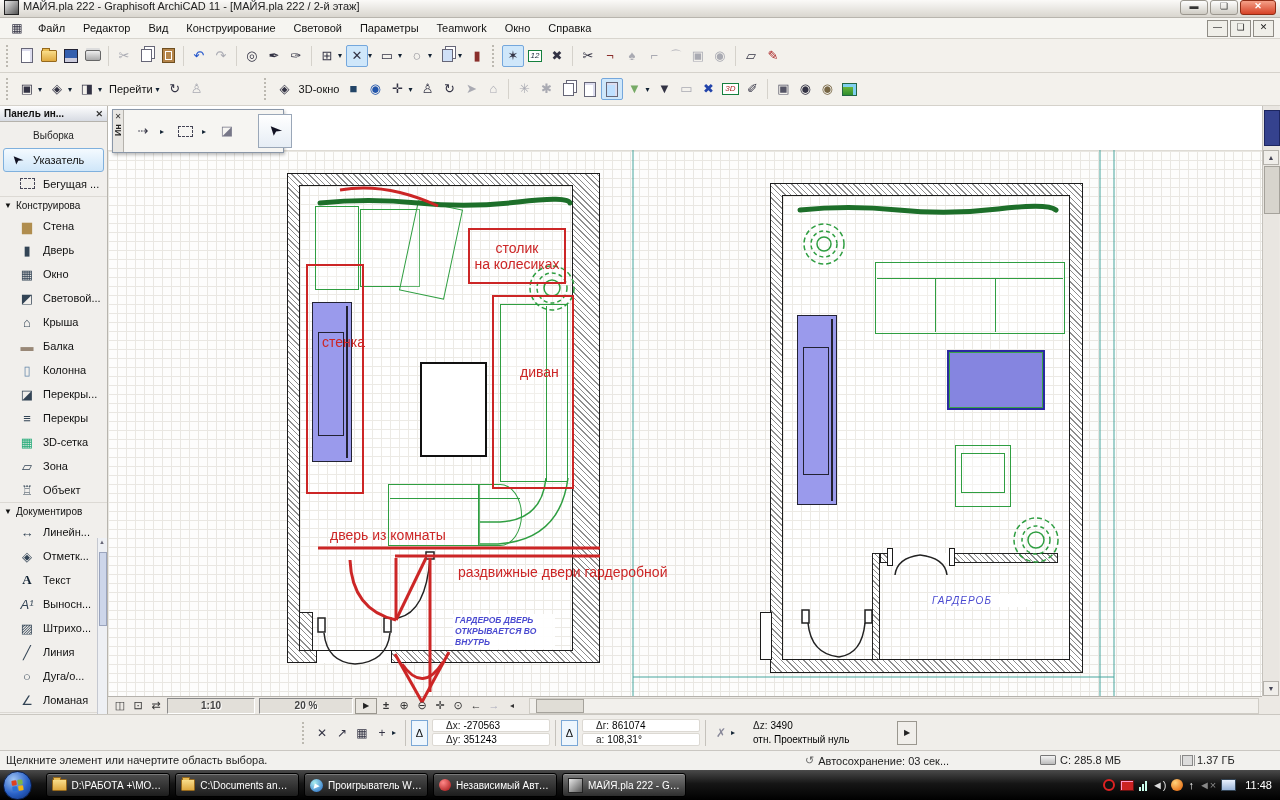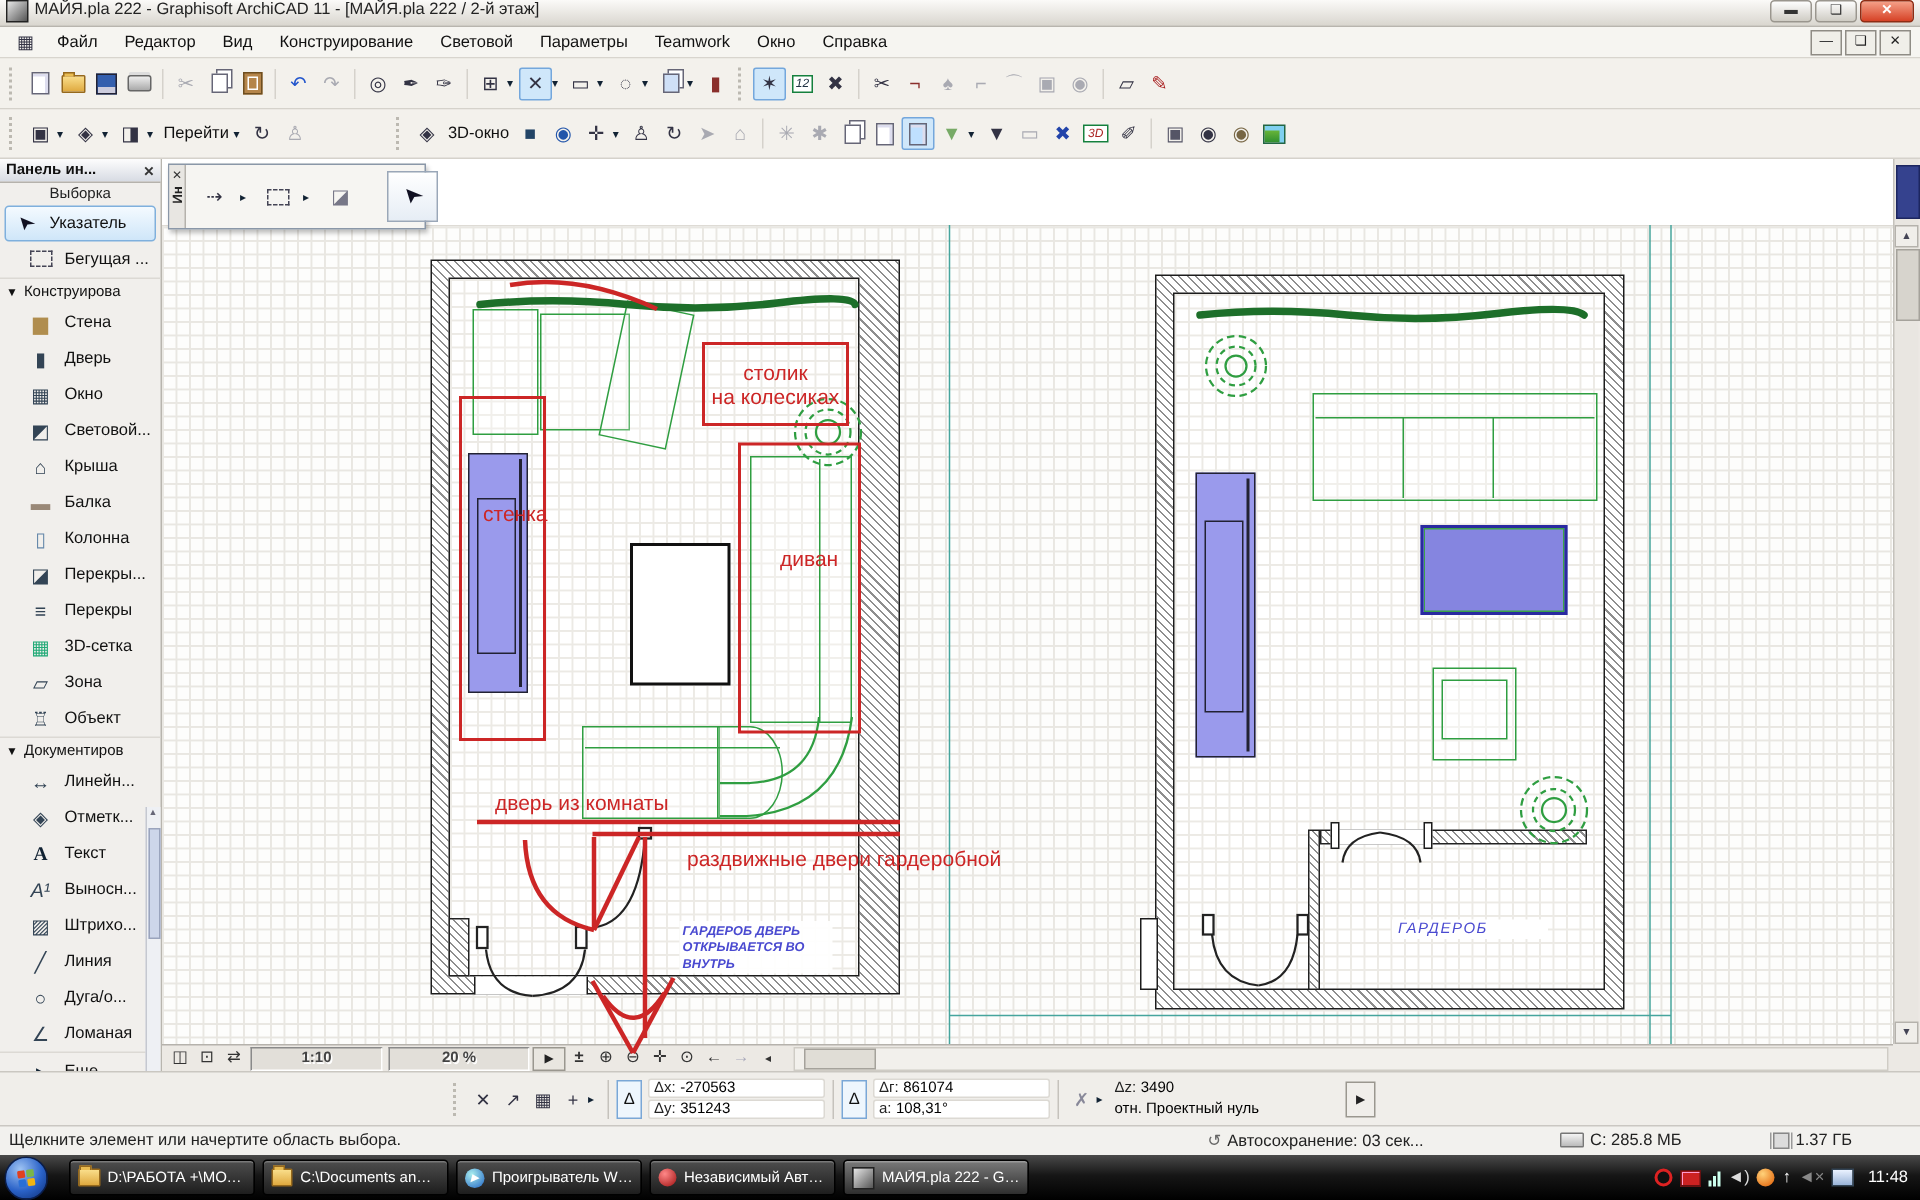--- a/index.html
+++ b/index.html
@@ -33,21 +33,21 @@
   .prn{display:inline-block;width:14px;height:9px;background:linear-gradient(#eee,#aaa);border:1px solid #666;border-radius:2px;box-shadow:0 -3px 0 -1px #ddd;}
   .cpy{display:inline-block;width:9px;height:11px;background:#fff;border:1px solid #667;box-shadow:3px -3px 0 -1px #fff,3px -3px 0 0 #667;}
   .pst{display:inline-block;width:11px;height:13px;background:#b5854a;border:1px solid #6e4e1f;box-shadow:inset 0 0 0 2px #b5854a,inset 0 0 0 3px #fff;}
   .rul{display:inline-block;font-size:8px;border:1px solid #15803d;padding:0 2px;background:#fff;color:#234;line-height:10px;}
   .ter{display:inline-block;width:13px;height:11px;background:linear-gradient(#7ec33e,#2f8f2f);border:1px solid #264;box-shadow:inset -3px 3px 0 #7fd0f0;}
   .cbox{display:flex;align-items:center;justify-content:center;width:22px;height:22px;box-sizing:border-box;flex:0 0 auto;}
   
   .toolpanel{left:0;top:106px;width:108px;height:646px;background:#f1efec;border-right:1px solid #b8b5ae;box-sizing:border-box;}
   .tp-head{height:15px;background:linear-gradient(#fdfdfd,#d7dbe3);border-bottom:1px solid #b5b2ac;display:flex;align-items:center;padding:0 4px;font-size:10px;font-weight:bold;color:#111;}
   .tp-head .x{margin-left:auto;font-size:9px;color:#333;}
-  .tp-sec{height:15px;font-size:10px;color:#222;display:flex;align-items:center;justify-content:center;}
+  .tp-sec{height:26px;font-size:10px;color:#222;display:flex;align-items:center;justify-content:center;}
   .tp-sec2{height:17px;font-size:10px;color:#111;display:flex;align-items:center;padding-left:4px;gap:4px;border-top:1px solid #dcd9d4;}
   .tp-item{height:24px;display:flex;align-items:center;padding-left:18px;gap:7px;font-size:11px;color:#111;white-space:nowrap;overflow:hidden;}
   .tp-item .ico{width:18px;text-align:center;font-size:13px;color:#345;flex:0 0 auto;}
   .tp-item.sel{border:1px solid #7fb0dd;border-radius:3px;background:linear-gradient(#f4faff,#cfe6f9);margin:0 3px;padding-left:4px;height:24px;box-sizing:border-box;}
   .mq{display:inline-block;width:13px;height:9px;border:1px dashed #445;}
   .ptr{display:inline-block;transform:rotate(-135deg);color:#112;}
   .tp-scroll{position:absolute;right:0;top:432px;width:9px;height:210px;background:#eef0f4;border-left:1px solid #c5c8d0;}
   .tp-scroll .th{position:absolute;left:1px;top:14px;width:6px;height:72px;background:#cdd6ea;border:1px solid #9aa4bd;}
   .tp-scroll .ar{position:absolute;left:0;width:8px;font-size:6px;text-align:center;color:#667;}
   
@@ -61,21 +61,21 @@
   .pal-ptr-btn{width:32px;height:32px;border:1px solid #9aa7b8;background:linear-gradient(#fff,#e6edf5);display:flex;align-items:center;justify-content:center;margin-left:14px;}
   .hatch{background-color:#fff;background-image:repeating-linear-gradient(45deg,#fff 0 3px,#8e8e8e 3px 4px);}
   .plan{border:1px solid #1c1c1c;box-sizing:border-box;z-index:3;}
   .floor{background-color:#fff;background-image:linear-gradient(#eceae5 1px,transparent 1px),linear-gradient(90deg,#eceae5 1px,transparent 1px);background-size:9px 9px;border:1px solid #1c1c1c;box-sizing:border-box;z-index:4;}
   .grn{border:1px solid #2f9e41;box-sizing:border-box;z-index:5;background:rgba(255,255,255,.25);}
   .blu{background:#9a9aec;border:1px solid #223;box-sizing:border-box;z-index:5;}
   .blk-in{border:1px solid #223;box-sizing:border-box;z-index:6;}
   .redbox{border:2px solid #cc2626;box-sizing:border-box;z-index:8;}
   .redtxt{color:#cc2626;font-size:14px;z-index:9;white-space:nowrap;}
   .bluetxt{color:#4a4ad0;font-size:8.5px;font-style:italic;font-weight:bold;z-index:9;line-height:11px;background:rgba(255,255,255,.92);padding:1px 2px;}
-  .gard{color:#4a4ad0;font-size:10px;font-style:italic;letter-spacing:1px;z-index:9;background:#fff;padding:1px 40px 1px 4px;margin-top:19px;}
+  .gard{color:#4a4ad0;font-size:10px;font-style:italic;letter-spacing:1px;z-index:9;background:#fff;padding:1px 40px 1px 4px;}
   svg.lines{left:108px;top:106px;z-index:7;pointer-events:none;overflow:visible;}
   .doorgap{background:#fff;border-left:1px solid #1c1c1c;border-right:1px solid #1c1c1c;z-index:5;}
   .jamb{background:#fff;border:1px solid #1c1c1c;box-sizing:border-box;z-index:6;}
   
   .vscroll{left:1262px;top:106px;width:17px;height:590px;background:#e9e6e1;border-left:1px solid #c5c2bc;box-sizing:border-box;}
   .vscroll .dock{position:absolute;left:1px;top:4px;width:14px;height:34px;background:#35428e;border:1px solid #1d2660;}
   .vscroll .ar{position:absolute;left:0;width:16px;height:15px;background:#f0eeea;border:1px solid #b5b2ac;font-size:7px;text-align:center;line-height:14px;color:#445;box-sizing:border-box;}
   .vscroll .th{position:absolute;left:1px;top:60px;width:14px;height:46px;background:#d7d4cd;border:1px solid #a5a29b;}
   
   .zoombar{left:108px;top:696px;width:1154px;height:18px;background:#ece9e4;border-top:1px solid #b5b2ac;display:flex;align-items:center;padding:0 3px;box-sizing:border-box;}
@@ -84,21 +84,21 @@
   .zb-play{width:20px;height:14px;background:#e9e6e0;border:1px solid #9a978f;font-size:8px;text-align:center;line-height:13px;color:#222;flex:0 0 auto;}
   .hscroll{flex:1;height:14px;background:#f2f0ec;border:1px solid #cfccc5;margin-left:8px;position:relative;}
   .hscroll .th{position:absolute;left:6px;top:0;width:46px;height:12px;background:#e0ddd6;border:1px solid #a5a29b;}
   
   .coordbar{left:0;top:714px;width:1280px;height:36px;background:#f0eeea;border-top:1px solid #cac7c1;box-sizing:border-box;}
   .co-pal{position:absolute;left:298px;top:2px;height:31px;display:flex;align-items:center;}
   .co-ic{width:20px;text-align:center;font-size:12px;color:#334;}
   .co-sep{width:1px;height:26px;background:#c5c2bc;margin:0 5px;}
   .dbtn{width:15px;height:24px;background:#eef6fd;border:1px solid #7aa7d6;font-size:11px;color:#111;text-align:center;line-height:24px;margin-right:4px;}
   .co-rows{display:flex;flex-direction:column;gap:1px;}
-  .co-row{width:118px;height:13px;background:#fff;border:1px solid #dcd9d3;border-radius:2px;font-size:10px;display:flex;align-items:center;padding:0 3px;gap:3px;box-sizing:border-box;}
+  .co-row{width:118px;height:13px;background:#fff;border:1px solid #dcd9d3;border-radius:2px;font-size:10px;display:flex;align-items:center;padding:0 13px;gap:3px;box-sizing:border-box;}
   .co-lab{color:#222;}
   .co-val{color:#000;}
   .endbtn{width:18px;height:22px;border:1px solid #9a978f;background:#f0eeea;font-size:8px;text-align:center;line-height:21px;color:#222;margin-left:8px;}
   
   .statusbar{left:0;top:750px;width:1280px;height:20px;background:#f2f1ee;border-top:1px solid #cac7c2;font-size:11px;color:#222;box-sizing:border-box;}
   .sb-hint{position:absolute;left:6px;top:3px;}
   .sb-it{position:absolute;top:3px;display:flex;align-items:center;gap:4px;}
   .sb-ic{color:#666;font-size:11px;}
   .chip{display:inline-block;width:9px;height:9px;background:#dcdcdc;border:1px solid #888;box-shadow:0 0 0 1px #f2f1ee,2px 0 0 0 #999,-2px 0 0 0 #999;}
   .disk{display:inline-block;width:14px;height:8px;background:linear-gradient(#f4f4f4,#bbb);border:1px solid #777;border-radius:1px;}

